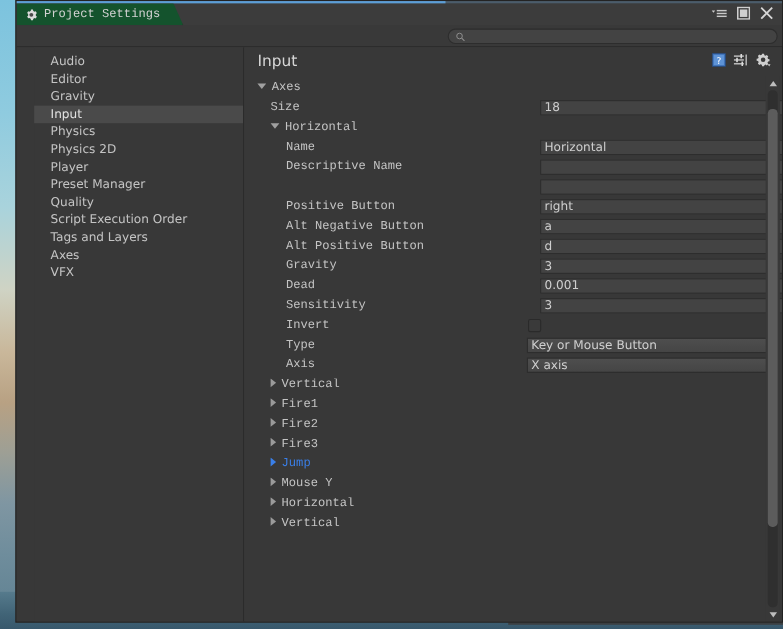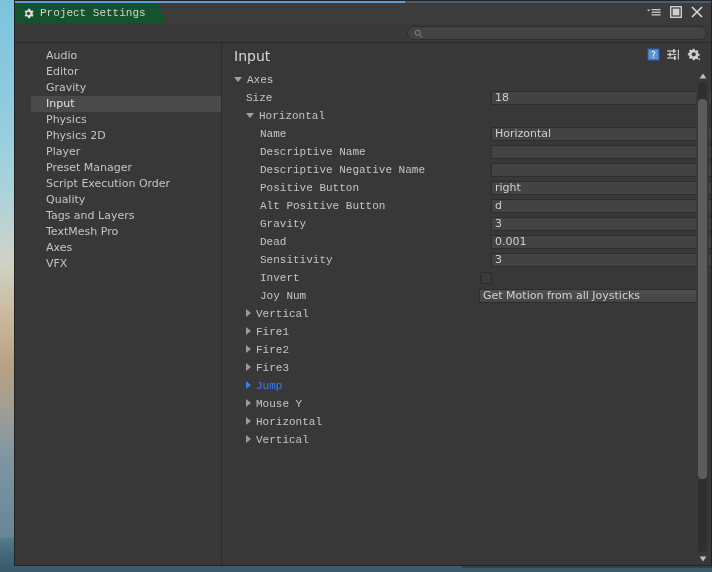--- a/index.html
+++ b/index.html
@@ -327,24 +327,23 @@
 
     <div class="sidebar">
       <div class="side-item">Audio</div>
       <div class="side-item">Editor</div>
       <div class="side-item">Gravity</div>
       <div class="side-item selected">Input</div>
       <div class="side-item">Physics</div>
       <div class="side-item">Physics 2D</div>
       <div class="side-item">Player</div>
       <div class="side-item">Preset Manager</div>
+      <div class="side-item">Quality</div>
       <div class="side-item">Script Execution Order</div>
-      <div class="side-item">Quality</div>
       <div class="side-item">Tags and Layers</div>
-      <div class="side-item">TextMesh Pro</div>
       <div class="side-item">Axes</div>
       <div class="side-item">VFX</div>
     </div>
 
     <div class="pane">
 
       <div class="pane-header">
         <div class="pane-title">Input</div>
         <div class="pane-icons">
           <span>
@@ -398,30 +397,33 @@
           <div class="label ind2">Name</div>
           <div class="field">Horizontal</div>
         </div>
 
         <div class="row">
           <div class="label ind2">Descriptive Name</div>
           <div class="field"></div>
         </div>
 
         <div class="row">
-          <div class="label ind2">Descriptive Negative Name</div>
           <div class="field"></div>
         </div>
 
 
         <div class="row">
           <div class="label ind2">Positive Button</div>
           <div class="field">right</div>
         </div>
 
+        <div class="row">
+          <div class="label ind2">Alt Negative Button</div>
+          <div class="field">a</div>
+        </div>
 
         <div class="row">
           <div class="label ind2">Alt Positive Button</div>
           <div class="field">d</div>
         </div>
 
         <div class="row">
           <div class="label ind2">Gravity</div>
           <div class="field">3</div>
         </div>
@@ -435,36 +437,48 @@
           <div class="label ind2">Sensitivity</div>
           <div class="field">3</div>
         </div>
 
 
         <div class="row">
           <div class="label ind2">Invert</div>
           <div class="checkbox"></div>
         </div>
 
-
-
-        <div class="row">
-          <div class="label ind2">Joy Num</div>
+        <div class="row">
+          <div class="label ind2">Type</div>
           <div class="dropdown">
-            <span>Get Motion from all Joysticks</span>
+            <span>Key or Mouse Button</span>
             <span class="dd-arrows">
               <svg width="8" height="11" viewBox="0 0 8 11">
                 <path d="M4 0.8 L6.6 3.6 L1.4 3.6 Z" fill="#c9c9c9"></path>
                 <path d="M4 10.2 L1.4 7.4 L6.6 7.4 Z" fill="#c9c9c9"></path>
               </svg>
             </span>
           </div>
         </div>
 
         <div class="row">
+          <div class="label ind2">Axis</div>
+          <div class="dropdown">
+            <span>X axis</span>
+            <span class="dd-arrows">
+              <svg width="8" height="11" viewBox="0 0 8 11">
+                <path d="M4 0.8 L6.6 3.6 L1.4 3.6 Z" fill="#c9c9c9"></path>
+                <path d="M4 10.2 L1.4 7.4 L6.6 7.4 Z" fill="#c9c9c9"></path>
+              </svg>
+            </span>
+          </div>
+        </div>
+
+
+        <div class="row">
           <div class="label ind1">
             <span class="fold closed"></span><span>Vertical</span>
           </div>
         </div>
         <div class="row">
           <div class="label ind1">
             <span class="fold closed"></span><span>Fire1</span>
           </div>
         </div>
         <div class="row">

